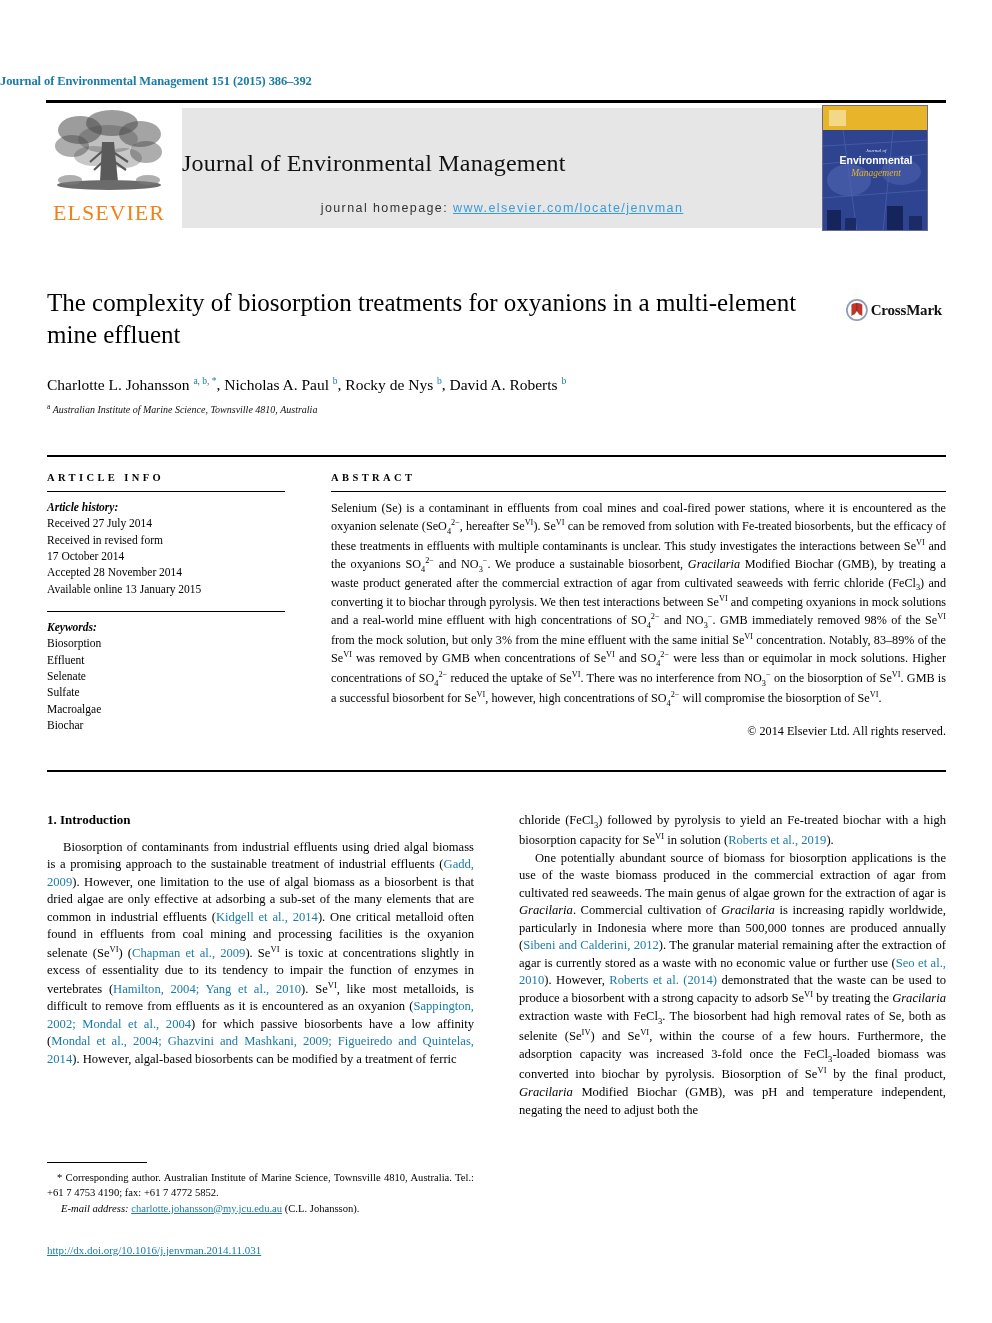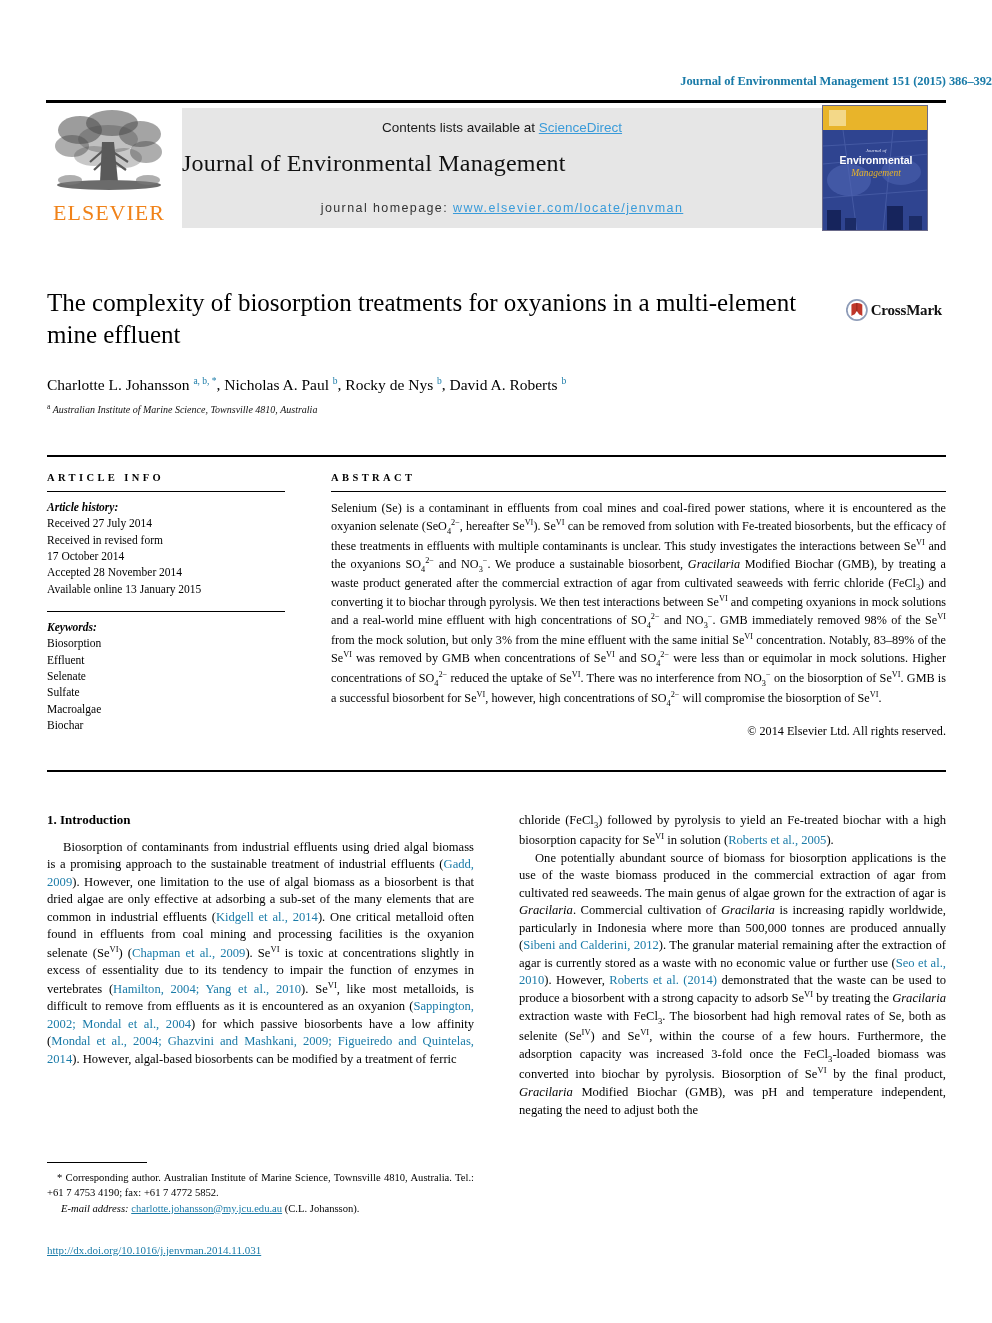--- a/index.html
+++ b/index.html
@@ -21,21 +21,21 @@
     width: 992px;
     height: 1323px;
     background: #fff;
   }
 
   
   .running-head {
     position: absolute;
     left: 0; top: 74px;
     width: 992px;
-    text-align: right;
+    text-align: left;
     font-family: "Liberation Serif", serif;
     font-size: 12.5px;
     font-weight: bold;
     color: #1a7ba8;
     letter-spacing: -0.1px;
   }
 
   
   .masthead {
     position: absolute;
@@ -323,23 +323,20 @@
         <path d="M56 40 L40 54 M60 42 L78 54 M57 50 L44 62 M62 52 L76 62" stroke="#5a5a5a" stroke-width="2.2" fill="none"></path>
         <ellipse cx="59" cy="77" rx="52" ry="5" fill="#6b6b6b"></ellipse>
         <ellipse cx="20" cy="72" rx="12" ry="5" fill="#7a7a7a" opacity="0.6"></ellipse>
         <ellipse cx="98" cy="72" rx="12" ry="5" fill="#7a7a7a" opacity="0.6"></ellipse>
       </svg>
       <div class="elsevier-word">ELSEVIER</div>
     </div>
 
     <div class="sd-band"></div>
 
-    <div class="contents-line">
-      <span>Contents lists available at </span><a class="sd-link" href="#">ScienceDirect</a>
-    </div>
 
     <div class="journal-title">Journal of Environmental Management</div>
 
     <div class="homepage-line">
       <span>journal homepage: </span><a class="homepage-url" href="#">www.elsevier.com/locate/jenvman</a>
     </div>
   </div>
 
   <div class="cover-thumb">
     <svg viewBox="0 0 106 126" width="106" height="126">
@@ -420,21 +417,21 @@
     <div class="abs-body">Selenium (Se) is a contaminant in effluents from coal mines and coal-fired power stations, where it is encountered as the oxyanion selenate (SeO<sub class="num">4</sub><sup class="num">2−</sup>, hereafter Se<sup class="num">VI</sup>). Se<sup class="num">VI</sup> can be removed from solution with Fe-treated biosorbents, but the efficacy of these treatments in effluents with multiple contaminants is unclear. This study investigates the interactions between Se<sup class="num">VI</sup> and the oxyanions SO<sub class="num">4</sub><sup class="num">2−</sup> and NO<sub class="num">3</sub><sup class="num">−</sup>. We produce a sustainable biosorbent, <i>Gracilaria</i> Modified Biochar (GMB), by treating a waste product generated after the commercial extraction of agar from cultivated seaweeds with ferric chloride (FeCl<sub class="num">3</sub>) and converting it to biochar through pyrolysis. We then test interactions between Se<sup class="num">VI</sup> and competing oxyanions in mock solutions and a real-world mine effluent with high concentrations of SO<sub class="num">4</sub><sup class="num">2−</sup> and NO<sub class="num">3</sub><sup class="num">−</sup>. GMB immediately removed 98% of the Se<sup class="num">VI</sup> from the mock solution, but only 3% from the mine effluent with the same initial Se<sup class="num">VI</sup> concentration. Notably, 83–89% of the Se<sup class="num">VI</sup> was removed by GMB when concentrations of Se<sup class="num">VI</sup> and SO<sub class="num">4</sub><sup class="num">2−</sup> were less than or equimolar in mock solutions. Higher concentrations of SO<sub class="num">4</sub><sup class="num">2−</sup> reduced the uptake of Se<sup class="num">VI</sup>. There was no interference from NO<sub class="num">3</sub><sup class="num">−</sup> on the biosorption of Se<sup class="num">VI</sup>. GMB is a successful biosorbent for Se<sup class="num">VI</sup>, however, high concentrations of SO<sub class="num">4</sub><sup class="num">2−</sup> will compromise the biosorption of Se<sup class="num">VI</sup>.</div>
     <div class="copyright">© 2014 Elsevier Ltd. All rights reserved.</div>
   </div>
 
   <div class="body-cols">
     <div class="col col-left">
       <div class="sec-head">1. Introduction</div>
       <p class="para">Biosorption of contaminants from industrial effluents using dried algal biomass is a promising approach to the sustainable treatment of industrial effluents (<span class="cite">Gadd, 2009</span>). However, one limitation to the use of algal biomass as a biosorbent is that dried algae are only effective at adsorbing a sub-set of the many elements that are common in industrial effluents (<span class="cite">Kidgell et al., 2014</span>). One critical metalloid often found in effluents from coal mining and processing facilities is the oxyanion selenate (Se<sup class="num">VI</sup>) (<span class="cite">Chapman et al., 2009</span>). Se<sup class="num">VI</sup> is toxic at concentrations slightly in excess of essentiality due to its tendency to impair the function of enzymes in vertebrates (<span class="cite">Hamilton, 2004; Yang et al., 2010</span>). Se<sup class="num">VI</sup>, like most metalloids, is difficult to remove from effluents as it is encountered as an oxyanion (<span class="cite">Sappington, 2002; Mondal et al., 2004</span>) for which passive biosorbents have a low affinity (<span class="cite">Mondal et al., 2004; Ghazvini and Mashkani, 2009; Figueiredo and Quintelas, 2014</span>). However, algal-based biosorbents can be modified by a treatment of ferric</p>
     </div>
     <div class="col col-right">
-      <p class="para noindent">chloride (FeCl<sub class="num">3</sub>) followed by pyrolysis to yield an Fe-treated biochar with a high biosorption capacity for Se<sup class="num">VI</sup> in solution (<span class="cite">Roberts et al., 2005</span>).</p>
+      <p class="para noindent">chloride (FeCl<sub class="num">3</sub>) followed by pyrolysis to yield an Fe-treated biochar with a high biosorption capacity for Se<sup class="num">VI</sup> in solution (<span class="cite">Roberts et al., 2019</span>).</p>
       <p class="para">One potentially abundant source of biomass for biosorption applications is the use of the waste biomass produced in the commercial extraction of agar from cultivated red seaweeds. The main genus of algae grown for the extraction of agar is <i>Gracilaria</i>. Commercial cultivation of <i>Gracilaria</i> is increasing rapidly worldwide, particularly in Indonesia where more than 500,000 tonnes are produced annually (<span class="cite">Sibeni and Calderini, 2012</span>). The granular material remaining after the extraction of agar is currently stored as a waste with no economic value or further use (<span class="cite">Seo et al., 2010</span>). However, <span class="cite">Roberts et al. (2014)</span> demonstrated that the waste can be used to produce a biosorbent with a strong capacity to adsorb Se<sup class="num">VI</sup> by treating the <i>Gracilaria</i> extraction waste with FeCl<sub class="num">3</sub>. The biosorbent had high removal rates of Se, both as selenite (Se<sup class="num">IV</sup>) and Se<sup class="num">VI</sup>, within the course of a few hours. Furthermore, the adsorption capacity was increased 3-fold once the FeCl<sub class="num">3</sub>-loaded biomass was converted into biochar by pyrolysis. Biosorption of Se<sup class="num">VI</sup> by the final product, <i>Gracilaria</i> Modified Biochar (GMB), was pH and temperature independent, negating the need to adjust both the</p>
     </div>
   </div>
 
   <div class="footnote-rule"></div>
   <div class="footnote">
     <div style="text-indent:10px;">* Corresponding author. Australian Institute of Marine Science, Townsville 4810, Australia. Tel.: +61 7 4753 4190; fax: +61 7 4772 5852.</div>
     <div style="text-indent:14px;">
       <span class="em-label">E-mail address:</span>
       <a class="mail" href="#">charlotte.johansson@my.jcu.edu.au</a>

